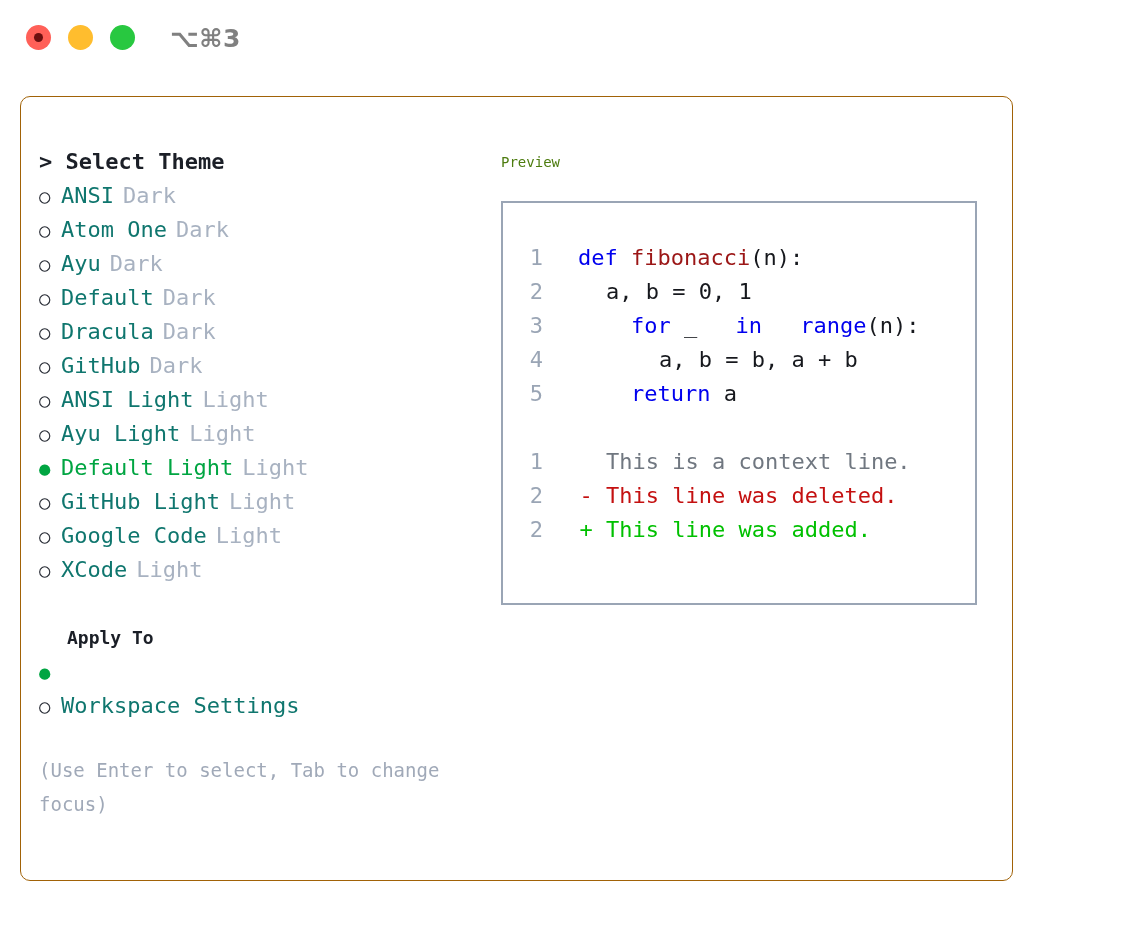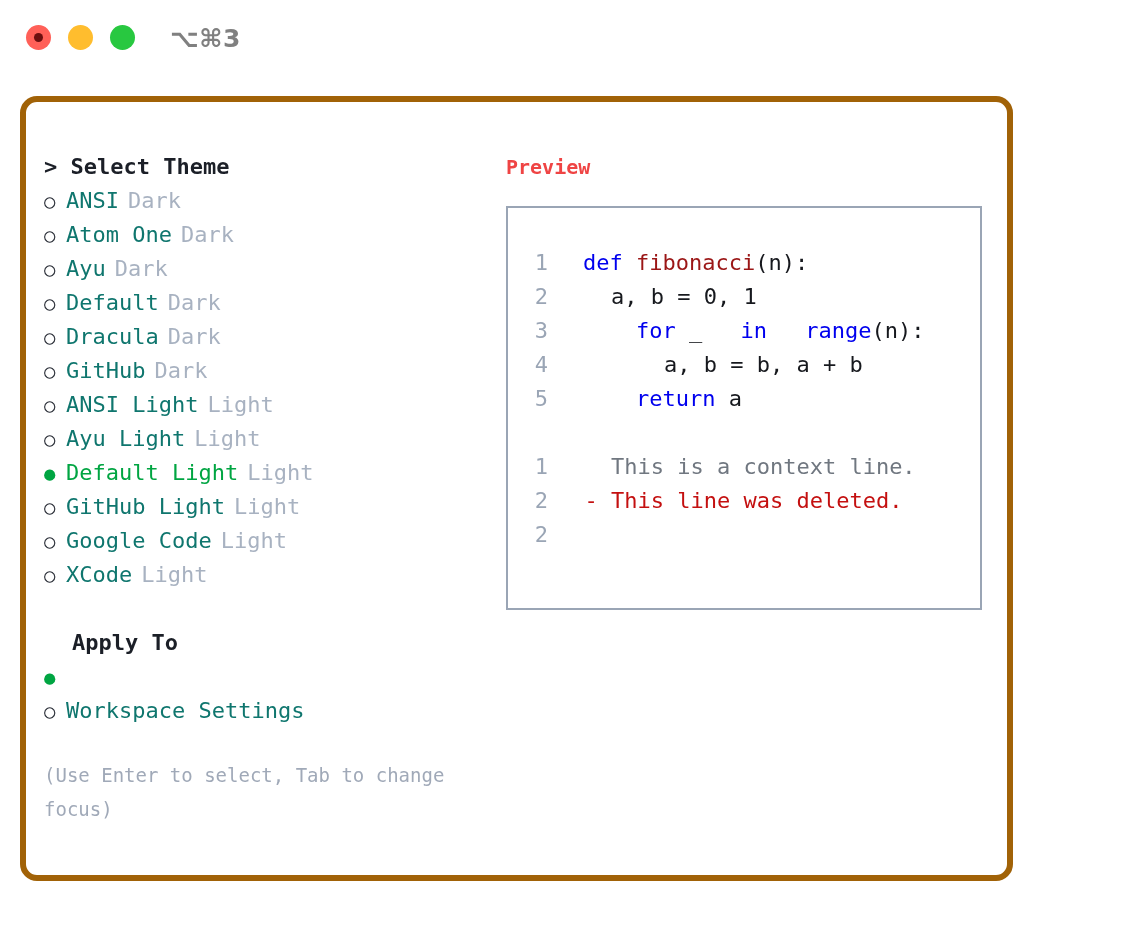--- a/index.html
+++ b/index.html
@@ -68,22 +68,22 @@
     font-family: "DejaVu Sans", "Liberation Sans", sans-serif;
   }
 
   
   .panel {
     position: absolute;
     left: 20px;
     top: 96px;
     width: 993px;
     height: 785px;
-    border: 6px solid #a16207;
-    border-radius: 17px;
+    border: 1px solid #a16207;
+    border-radius: 10px;
     box-sizing: border-box;
     background: #ffffff;
   }
 
   
   .left-col {
     position: absolute;
     left: 18px;
     top: 48px;
     width: 445px;
@@ -111,21 +111,21 @@
     line-height: 34px;
   }
   .bullet.on { color: #00a542; }
   .opt-label { color: #0f766e; }
   .opt-row.selected .opt-label { color: #00a542; text-align: center; }
   .opt-tag {
     color: #a8b2c1;
     padding-left: 9px;
   }
   .apply-header {
-    font-size: 22px;
+    font-size: 18px;
     font-weight: 700;
     color: #1b1f27;
     line-height: 34px;
     padding-left: 28px;
     white-space: pre;
   }
   .spacer-line { height: 34px; }
   .hint {
     margin-top: 30px;
     font-size: 19px;
@@ -136,23 +136,23 @@
   }
 
   
   .right-col {
     position: absolute;
     left: 480px;
     top: 48px;
     width: 500px;
   }
   .preview-title {
-    font-size: 20px;
-    font-weight: 700;
-    color: #ef4444;
+    font-size: 14px;
+    font-weight: 400;
+    color: #4d7c0f;
     line-height: 34px;
   }
   .preview-box {
     margin-top: 22px;
     width: 476px;
     height: 404px;
     border: 2px solid #9aa5b5;
     box-sizing: border-box;
     background: #ffffff;
     position: relative;
@@ -233,20 +233,20 @@
           <div id="code-lines">
               <div class="code-line"><span class="lineno">1</span><span class="code-text"><span class="tok-kw">def</span><span class="tok-plain"> </span><span class="tok-fn">fibonacci</span><span class="tok-plain">(n):</span></span></div>
               <div class="code-line"><span class="lineno">2</span><span class="code-text"><span class="tok-plain">    a, b = 0, 1</span></span></div>
               <div class="code-line"><span class="lineno">3</span><span class="code-text"><span class="tok-plain">    </span><span class="tok-kw">for</span><span class="tok-plain"> _ </span><span class="tok-kw">in</span><span class="tok-plain"> </span><span class="tok-kw">range</span><span class="tok-plain">(n):</span></span></div>
               <div class="code-line"><span class="lineno">4</span><span class="code-text"><span class="tok-plain">        a, b = b, a + b</span></span></div>
               <div class="code-line"><span class="lineno">5</span><span class="code-text"><span class="tok-plain">    </span><span class="tok-kw">return</span><span class="tok-plain"> a</span></span></div>
             </div>
           <div class="diff" id="diff-lines">
               <div class="code-line"><span class="lineno">1</span><span class="code-text diff-ctx">    This is a context line.</span></div>
               <div class="code-line"><span class="lineno">2</span><span class="code-text diff-del">  - This line was deleted.</span></div>
-              <div class="code-line"><span class="lineno">2</span></div>
+              <div class="code-line"><span class="lineno">2</span><span class="code-text diff-add">  + This line was added.</span></div>
             </div>
         </div>
       </div>
     </div>
 
   </div>
 </div>
 
 </body></html>

